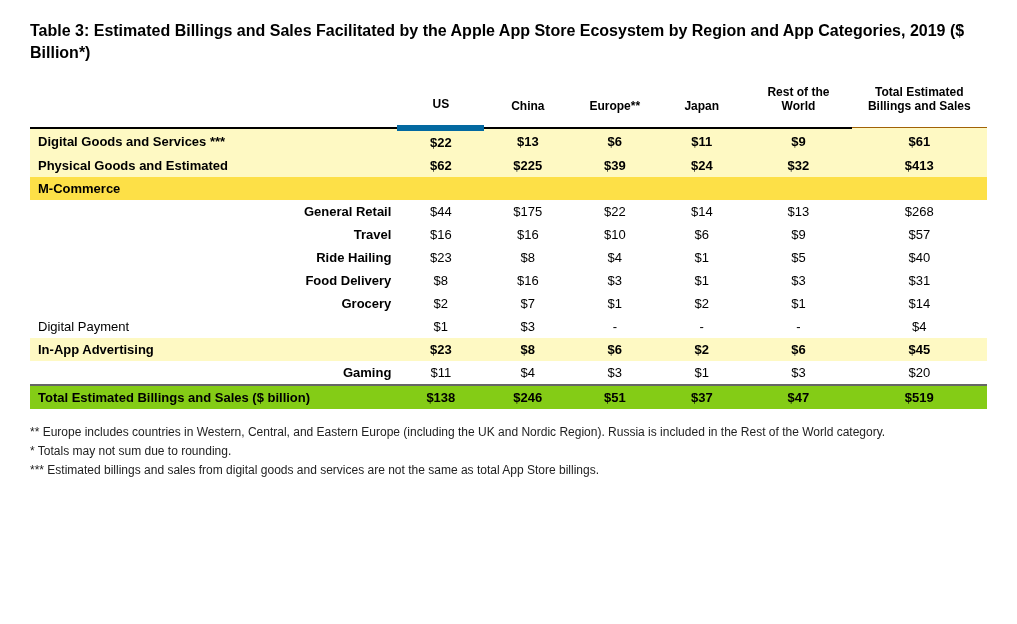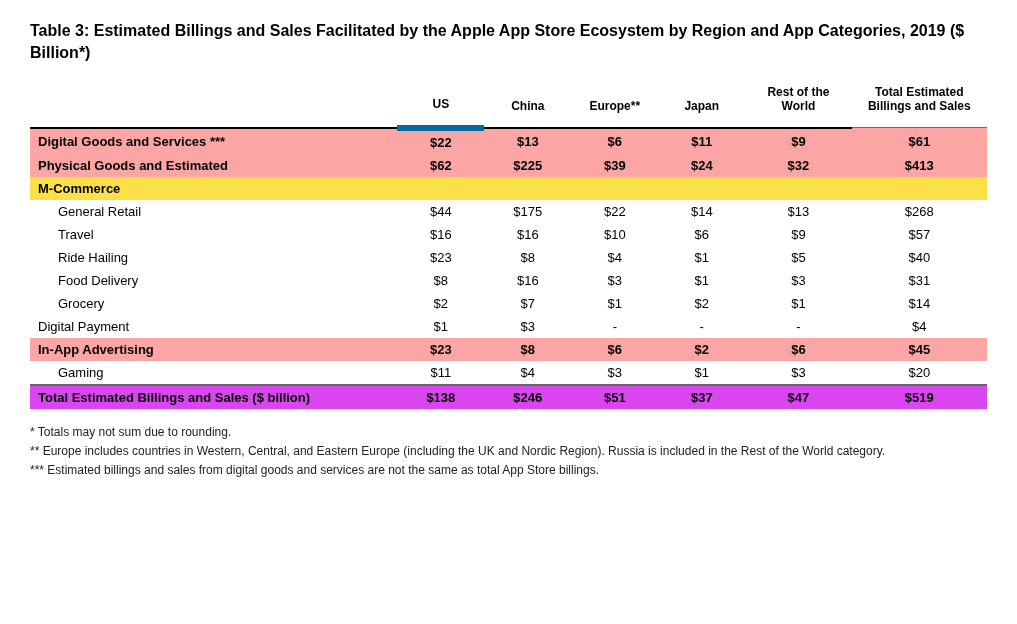--- a/index.html
+++ b/index.html
@@ -42,37 +42,38 @@
     tbody td {
       padding: 4px 6px;
       font-size: 13px;
       text-align: center;
     }
     tbody td.row-label {
       text-align: left;
       padding-left: 8px;
     }
     tbody td.row-label-indent {
-      text-align: left;
+      text-align: right;
       padding-left: 28px;
+      font-weight: bold;
     }
     .row-blue-bold td {
-      background-color: #fca5a5;
+      background-color: #fef9c3;
       font-weight: bold;
     }
     .row-blue-bold td.row-label,
     .row-blue-bold td.row-label-indent {
       font-weight: bold;
     }
     .row-section-header td {
       font-weight: bold;
       background: #fde047;
     }
     .row-total td {
-      background-color: #d946ef;
+      background-color: #84cc16;
       font-weight: bold;
       border-top: 2px solid #666;
     }
     .row-plain td {
       background: #fff;
     }
     .footnotes {
       font-size: 12px;
       line-height: 1.6;
       color: #222;
@@ -219,16 +220,16 @@
         <td class="col-china">$246</td>
         <td class="col-europe">$51</td>
         <td class="col-japan">$37</td>
         <td class="col-row">$47</td>
         <td class="col-total">$519</td>
       </tr>
     </tbody>
 </table>
 
 <div class="footnotes">
-<p>* Totals may not sum due to rounding.</p>
-    <p>** Europe includes countries in Western, Central, and Eastern Europe (including the UK and Nordic Region). Russia is included in the Rest of the World category.</p>
+<p>** Europe includes countries in Western, Central, and Eastern Europe (including the UK and Nordic Region). Russia is included in the Rest of the World category.</p>
+    <p>* Totals may not sum due to rounding.</p>
     <p>*** Estimated billings and sales from digital goods and services are not the same as total App Store billings.</p>
   </div>
 
 </body></html>

